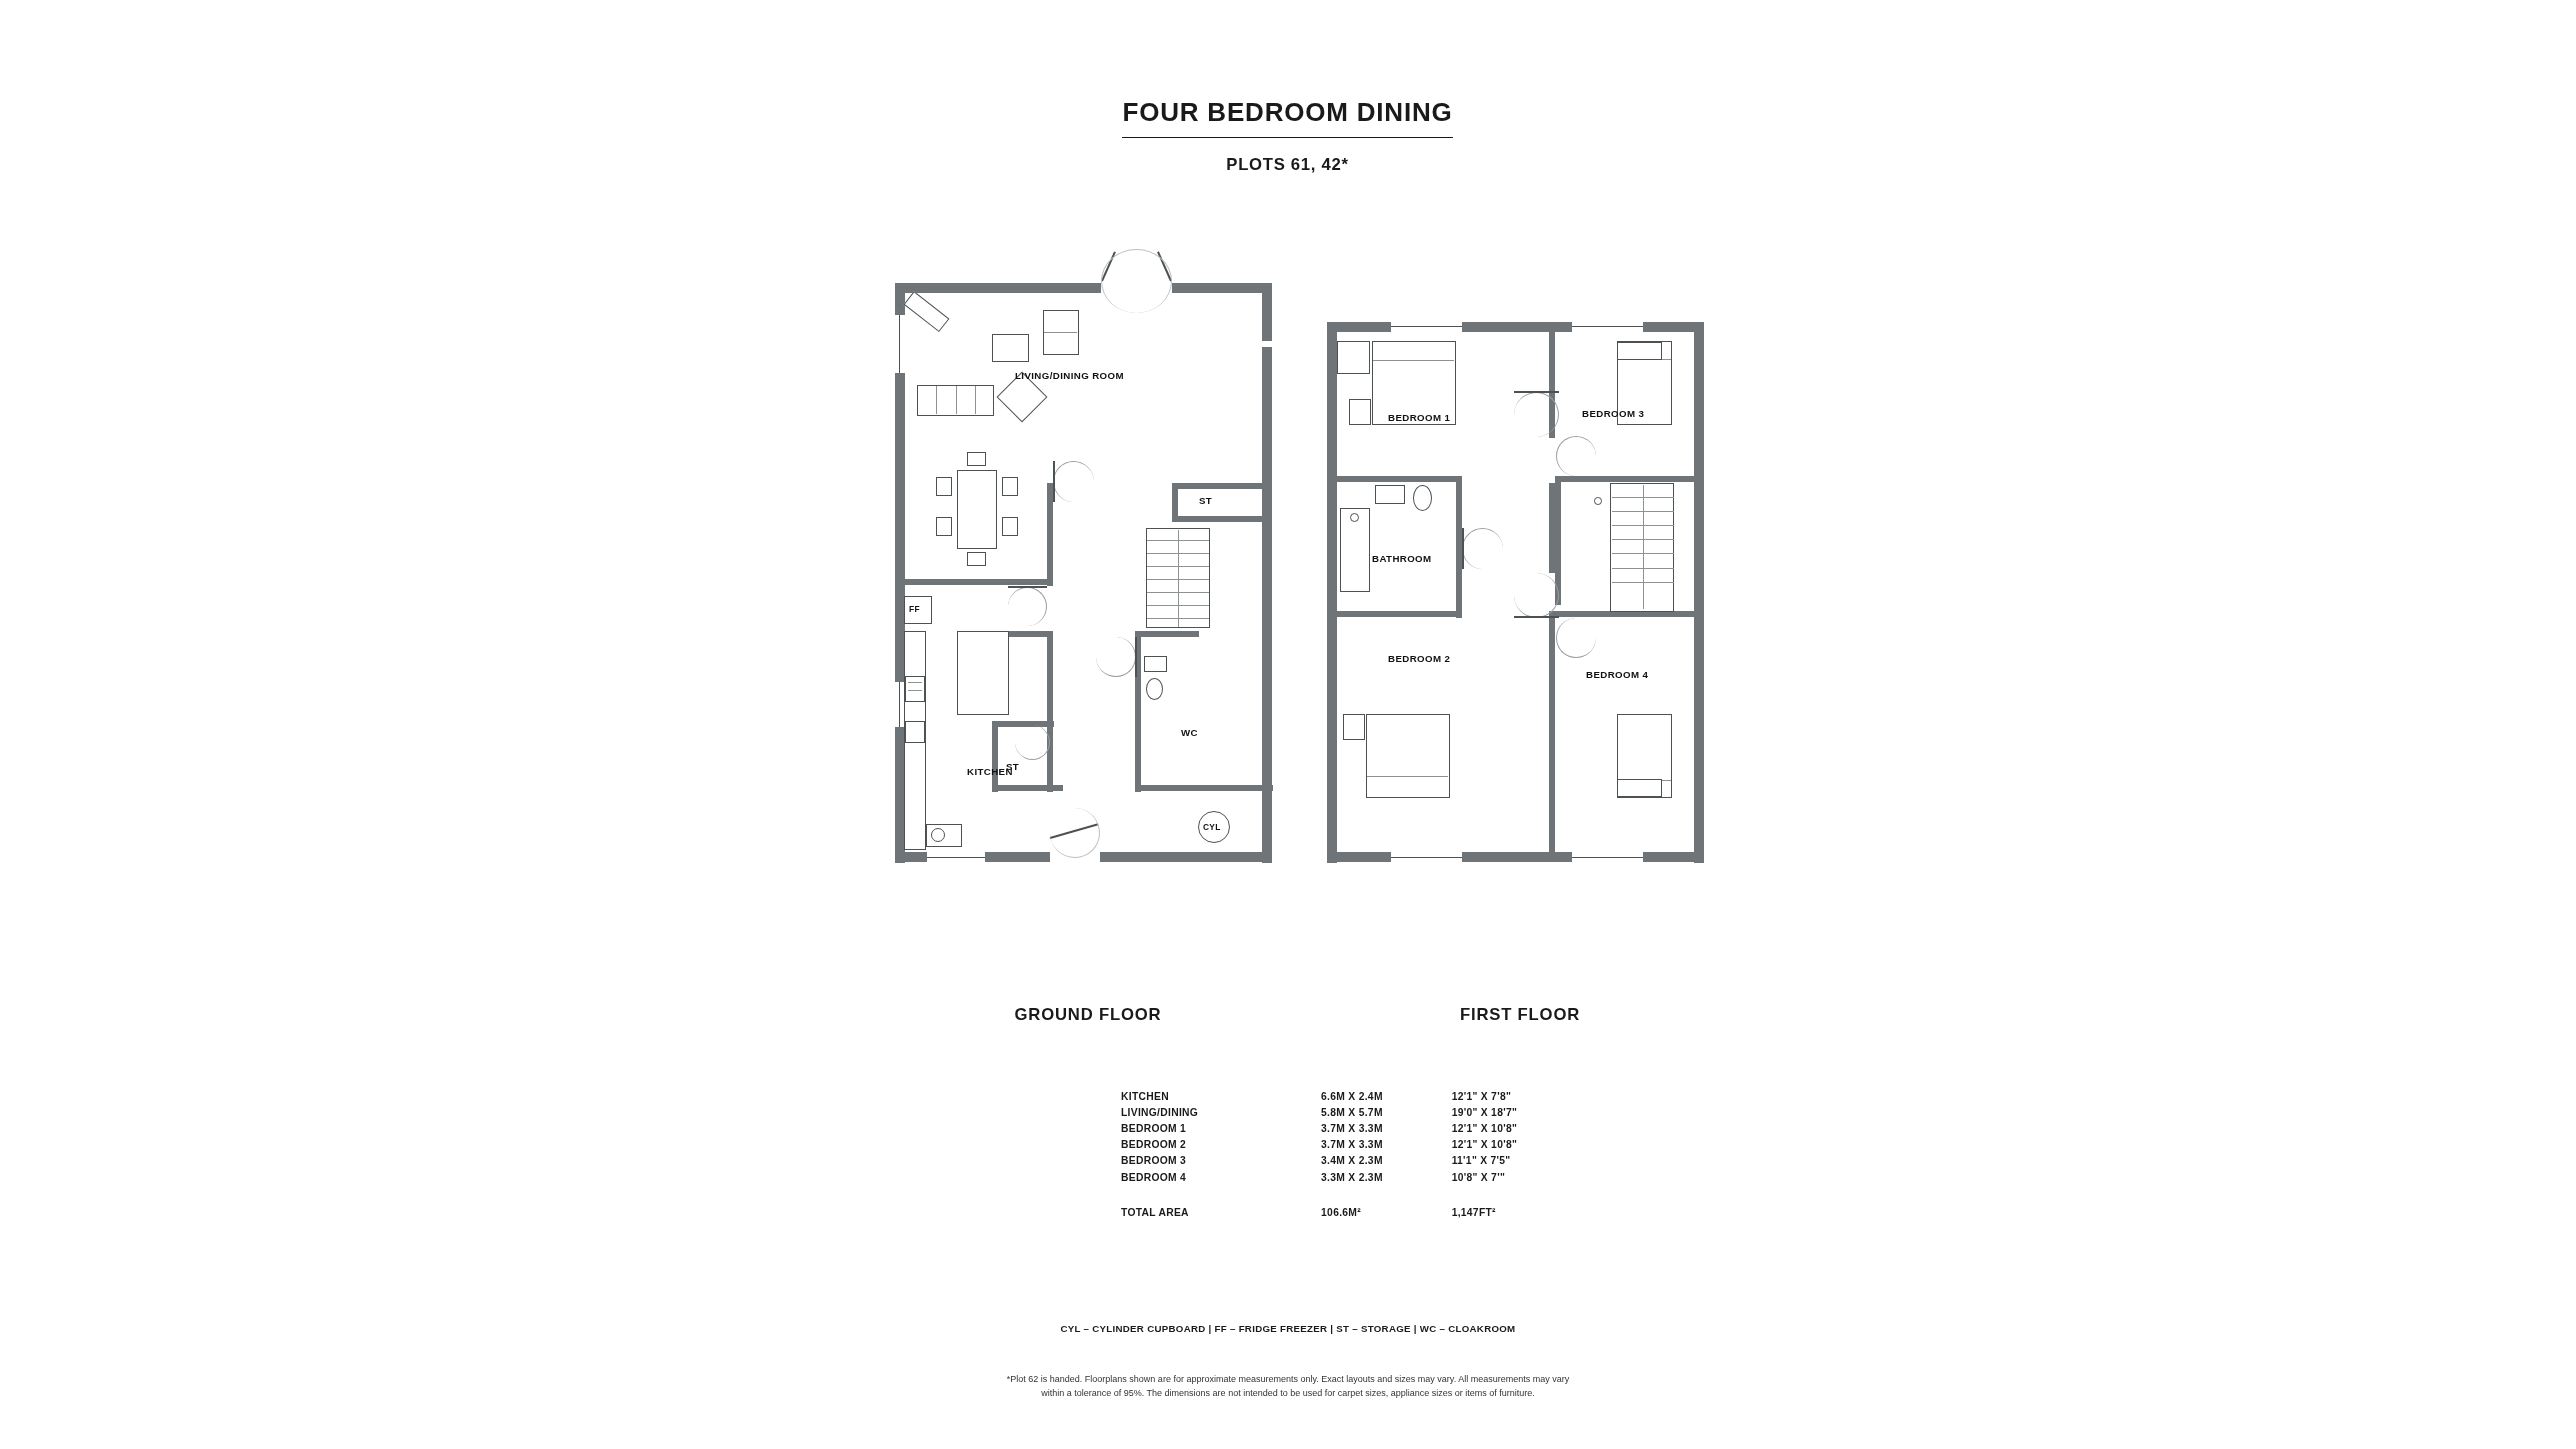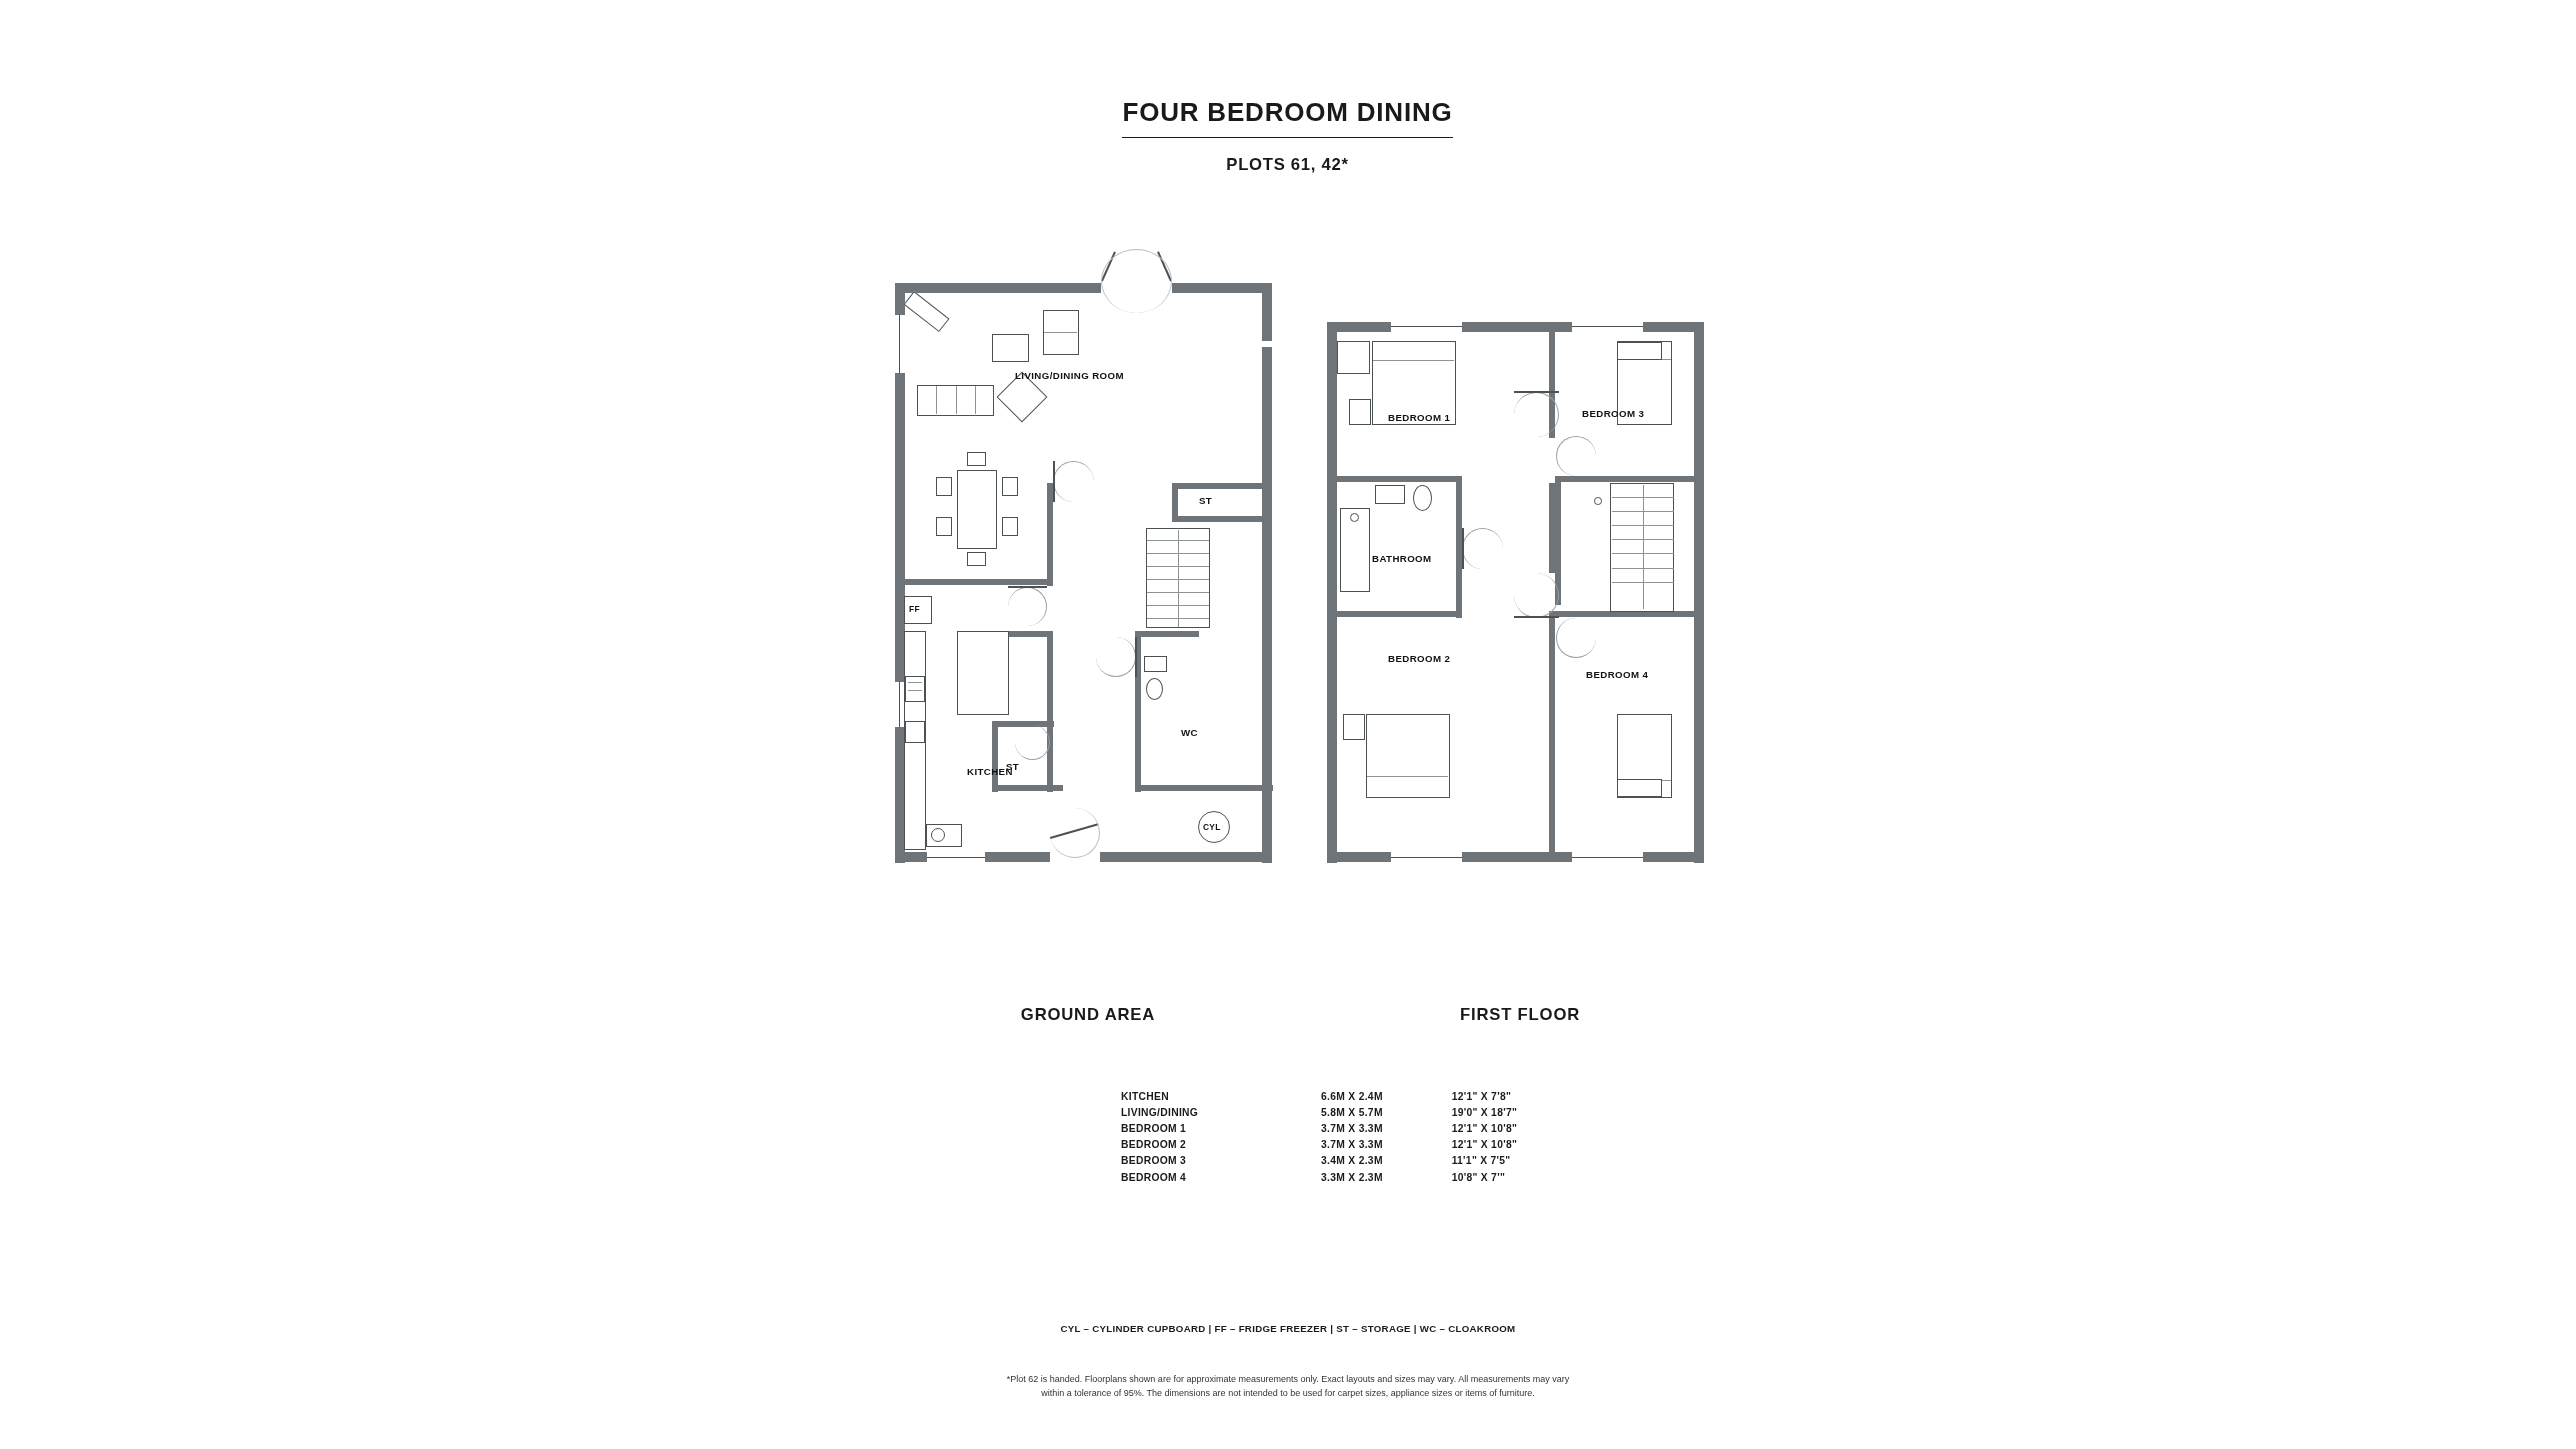--- a/index.html
+++ b/index.html
@@ -323,21 +323,21 @@
     <div class="door-arc" style="left:229px; top:166px; width:40px; height:40px; border-right:none; border-bottom:none;"></div>
     <div class="door-arc" style="left:229px; top:348px; width:40px; height:40px; border-right:none; border-top:none;"></div>
 
     <div class="room-label" style="left:61px; top:142px;">BEDROOM 1</div>
     <div class="room-label" style="left:61px; top:383px;">BEDROOM 2</div>
     <div class="room-label" style="left:255px; top:138px;">BEDROOM 3</div>
     <div class="room-label" style="left:259px; top:399px;">BEDROOM 4</div>
     <div class="room-label" style="left:45px; top:283px;">BATHROOM</div>
   </div>
 
-  <div class="floor-caption cap-ground">GROUND AREA</div>
+  <div class="floor-caption cap-ground">GROUND FLOOR</div>
   <div class="floor-caption cap-first">FIRST FLOOR</div>
 
   <table class="schedule">
     <tbody>
       <tr>
         <td class="col-room">KITCHEN</td>
         <td class="col-metric">6.6M X 2.4M</td>
         <td class="col-imperial">12'1" X 7'8"</td>
       </tr>
       <tr>
@@ -357,20 +357,25 @@
       </tr>
       <tr>
         <td class="col-room">BEDROOM 3</td>
         <td class="col-metric">3.4M X 2.3M</td>
         <td class="col-imperial">11'1" X 7'5"</td>
       </tr>
       <tr>
         <td class="col-room">BEDROOM 4</td>
         <td class="col-metric">3.3M X 2.3M</td>
         <td class="col-imperial">10'8" X 7'"</td>
+      </tr>
+      <tr class="total-row">
+        <td class="col-room">TOTAL AREA</td>
+        <td class="col-metric">106.6M²</td>
+        <td class="col-imperial">1,147FT²</td>
       </tr>
     </tbody>
   </table>
 
   <div class="key">CYL – CYLINDER CUPBOARD  |  FF – FRIDGE FREEZER  |  ST – STORAGE  |  WC – CLOAKROOM</div>
   <div class="footnote">
     <div>*Plot 62 is handed. Floorplans shown are for approximate measurements only. Exact layouts and sizes may vary. All measurements may vary</div>
     <div>within a tolerance of 95%. The dimensions are not intended to be used for carpet sizes, appliance sizes or items of furniture.</div>
   </div>
 

